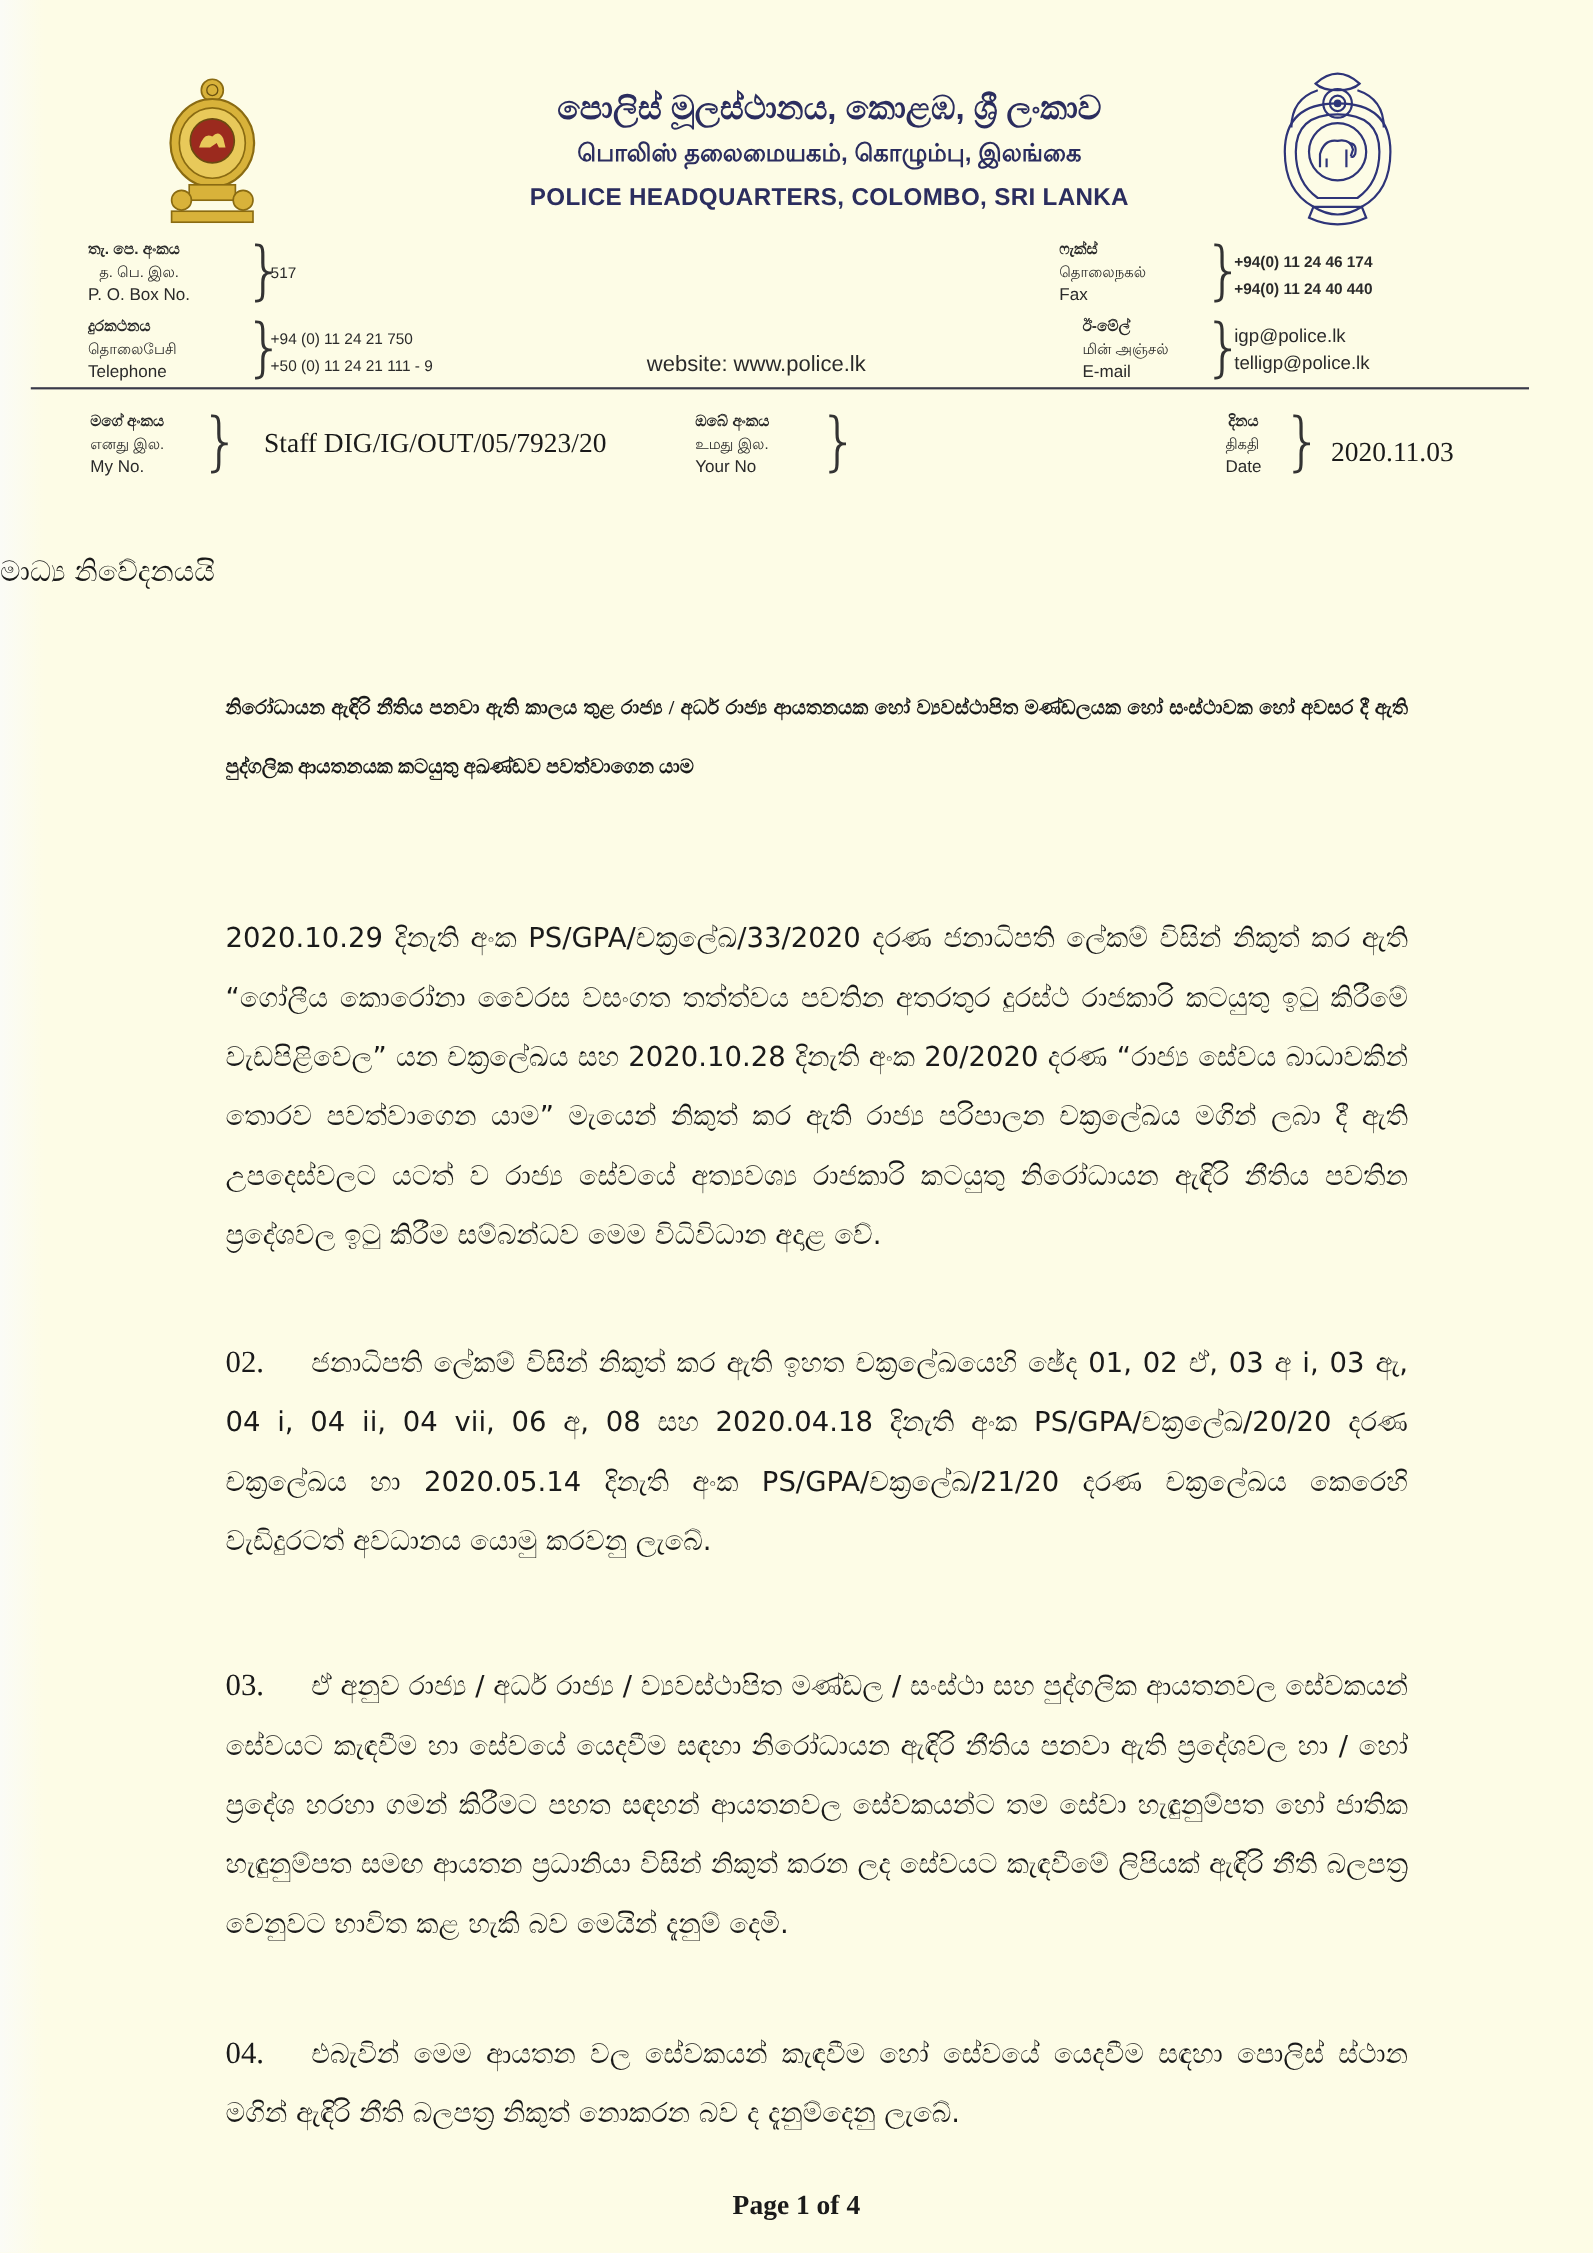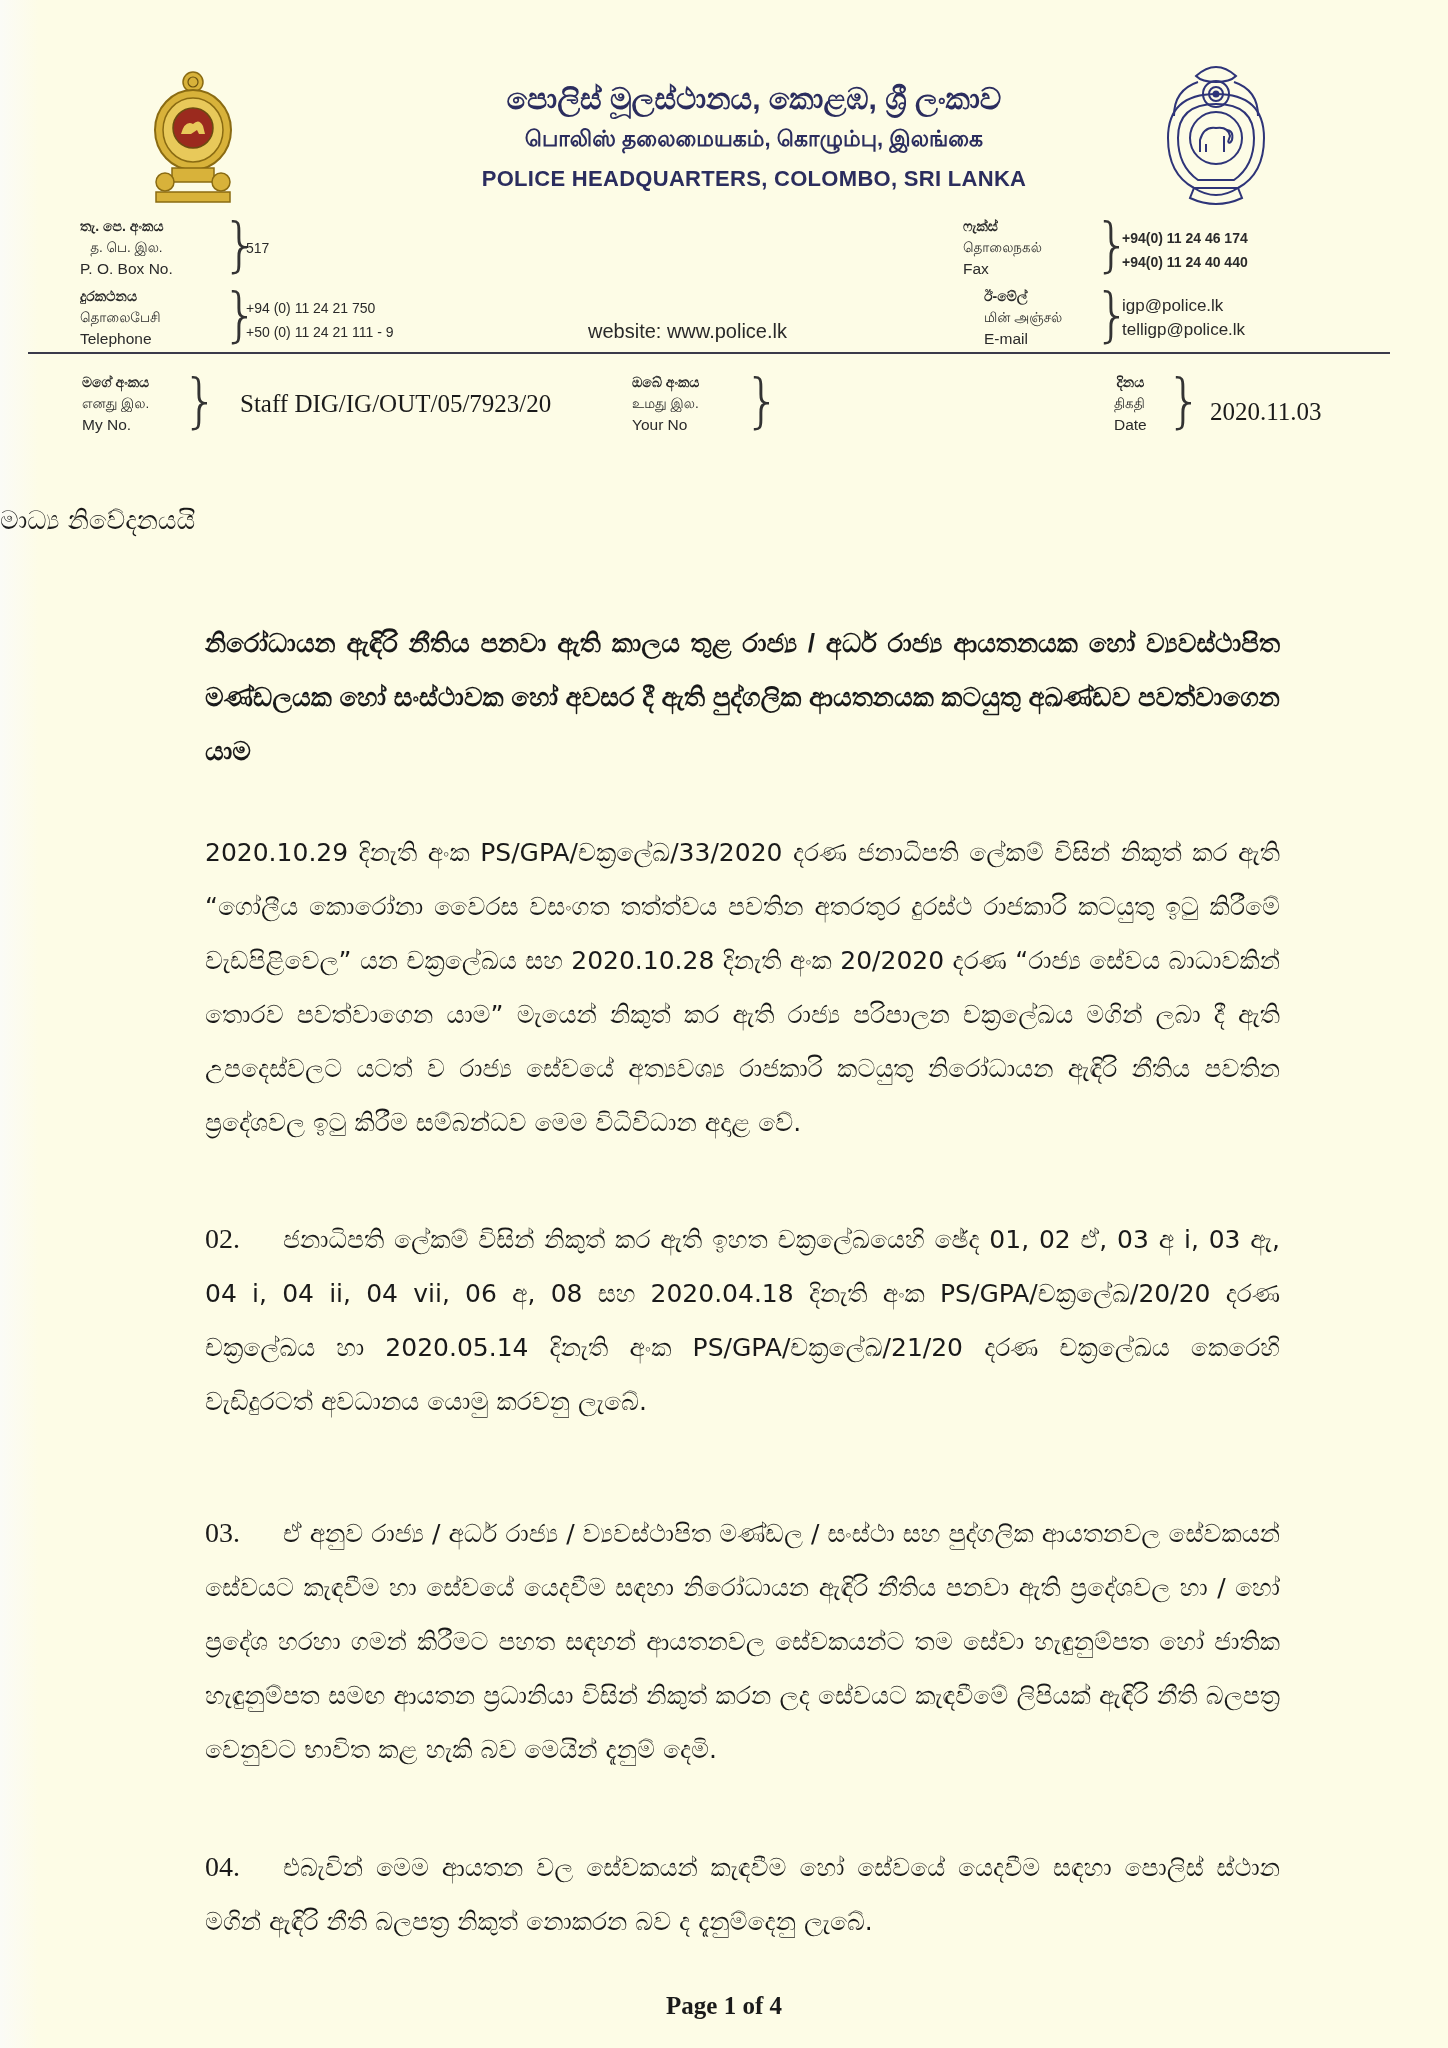--- a/index.html
+++ b/index.html
@@ -28,21 +28,21 @@
   .cval { font-size: 14px; line-height: 24px; color: #2a2a2a; }
   .website { left: 588px; top: 320px; font-size: 20px; font-family: "Liberation Sans", sans-serif; color: #2a2a2a; }
   .rule { left: 28px; top: 352px; width: 1362px; height: 2px; background: #3a3a4a; }
 
   .ref-label { font-family: "Liberation Sans", "DejaVu Sans", sans-serif; font-size: 15.5px; line-height: 21px; color: #2a2a2a; }
   .ref-label .si { font-size: 14px; font-weight: bold; text-align: center; }
   .ref-label .ta { font-size: 13.5px; }
   .ref-val { font-family: "Liberation Serif", serif; font-size: 25px; color: #1a1a1a; }
 
   .doc-title { left: 0; width: 1448px; top: 505px; font-size: 26px; font-family: "DejaVu Sans", sans-serif; }
-  .subject { left: 205px; top: 616px; width: 1075px; font-size: 26px; font-weight: bold; line-height: 54px; text-align: justify; font-family: Liberation Sans, sans-serif; }
+  .subject { left: 205px; top: 616px; width: 1075px; font-size: 18px; font-weight: bold; line-height: 54px; text-align: justify; font-family: Liberation Serif, serif; }
   .para { left: 205px; width: 1075px; font-size: 25px; line-height: 54px; text-align: justify; font-family: "DejaVu Sans", sans-serif; }
   .para .num { font-family: "Liberation Serif", serif; font-size: 28px; display: inline-block; width: 78px; }
   .p1 { top: 826px; }
   .p2 { top: 1212px; }
   .p3 { top: 1506px; }
   .p4 { top: 1840px; }
   .footer { left: 0; width: 1448px; top: 1964px; text-align: center; font-size: 25px; font-weight: bold; font-family: "Liberation Serif", serif; margin-top: 28px; }
 </style>
 </head>
 <body>

